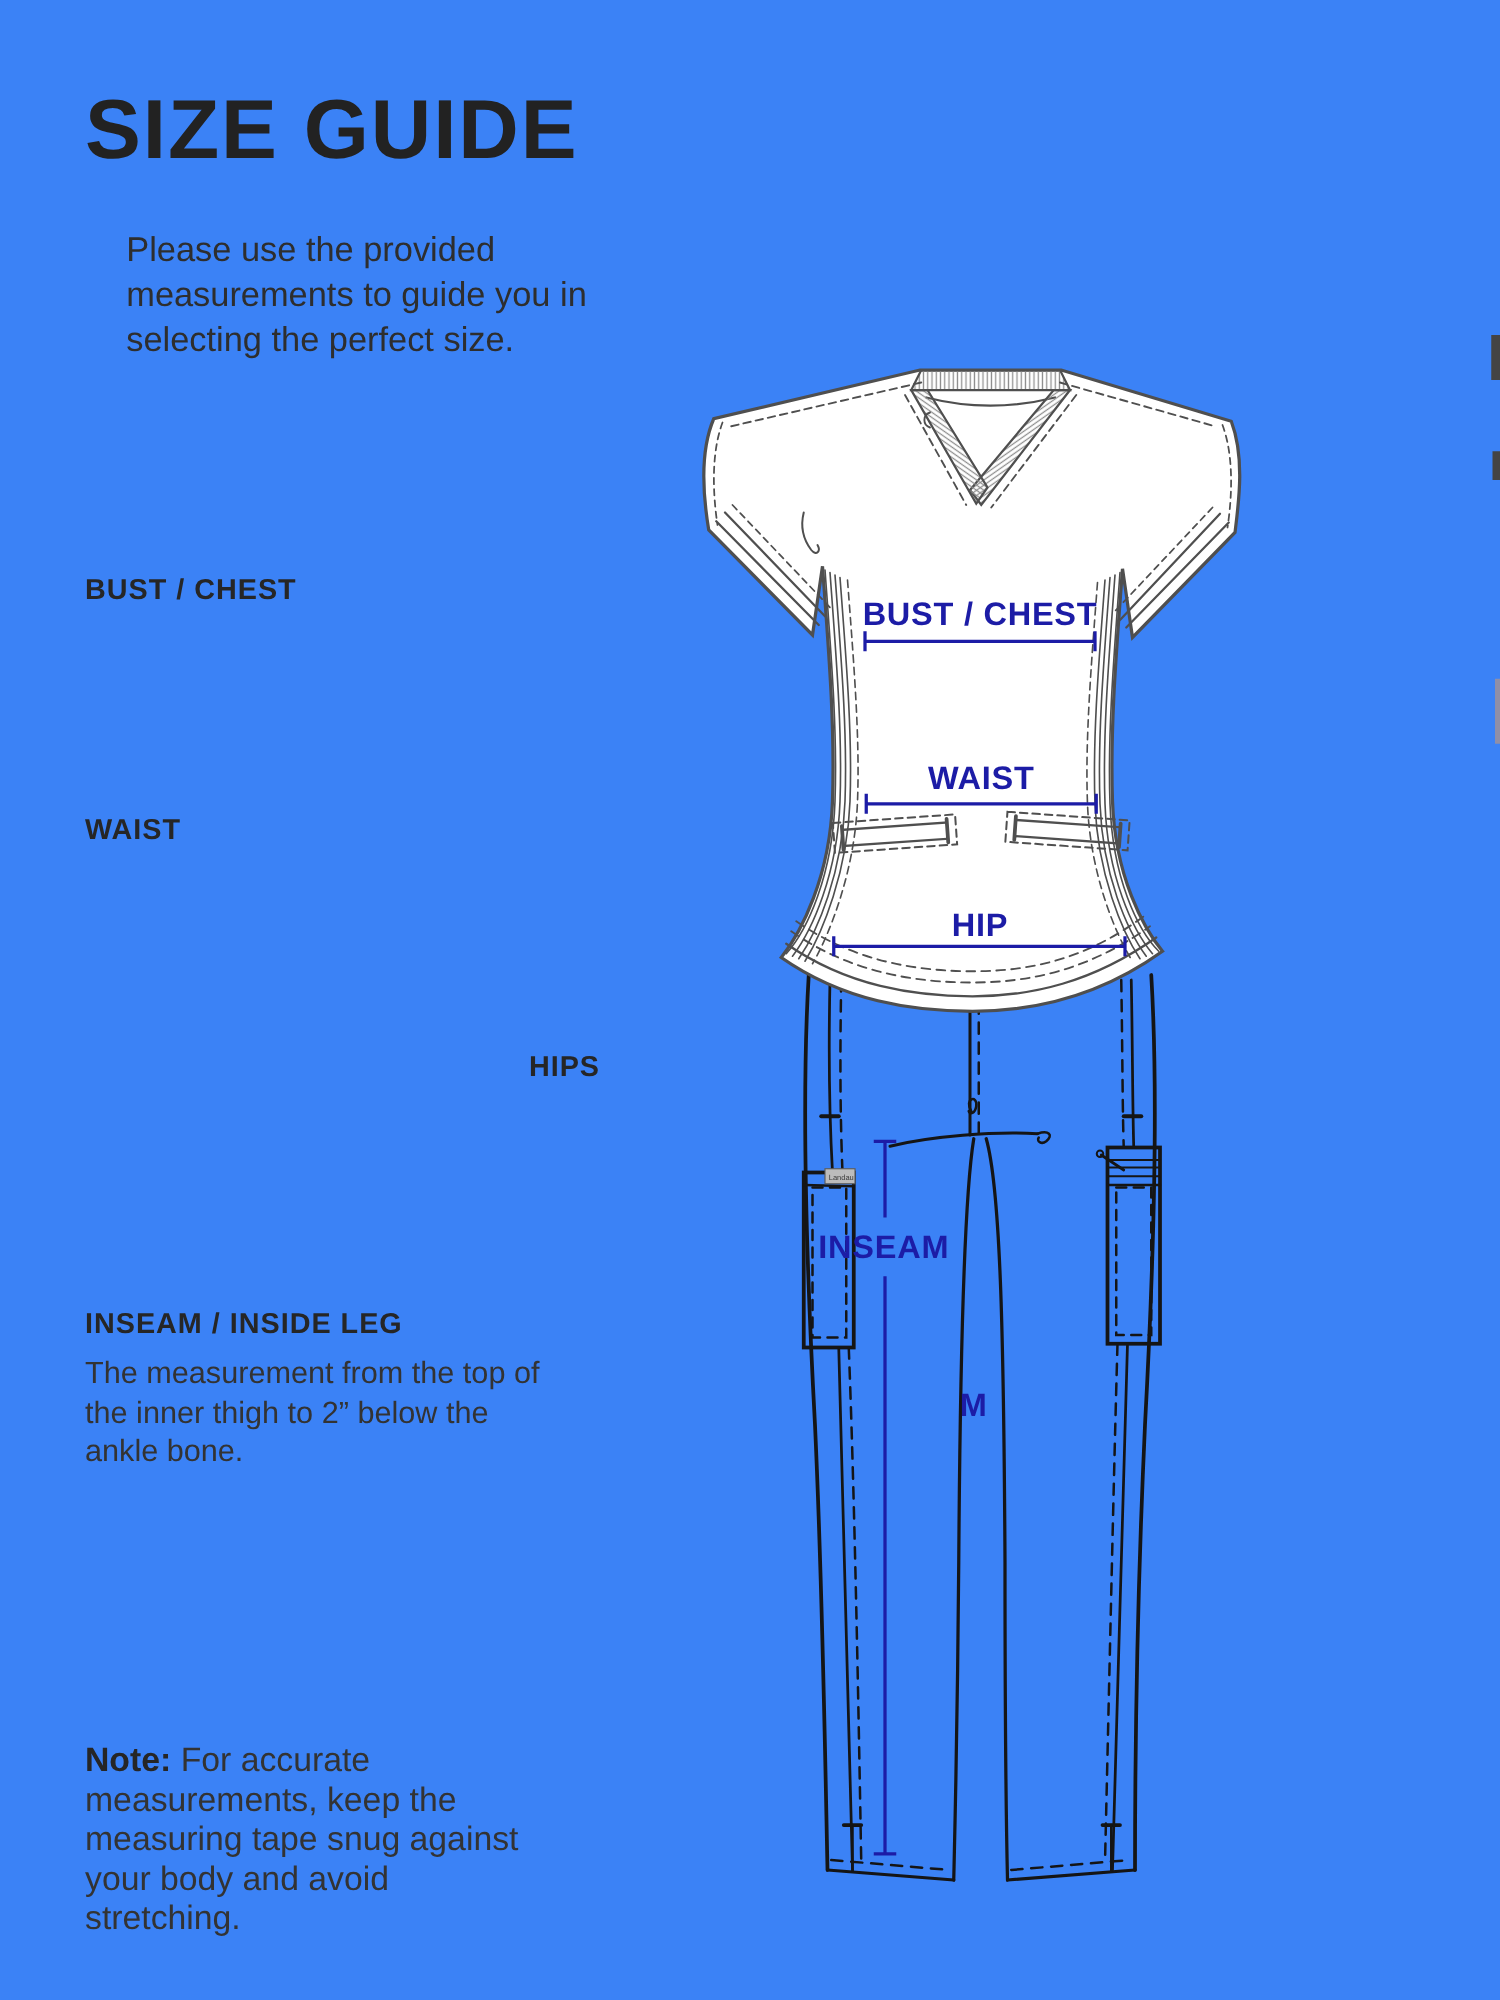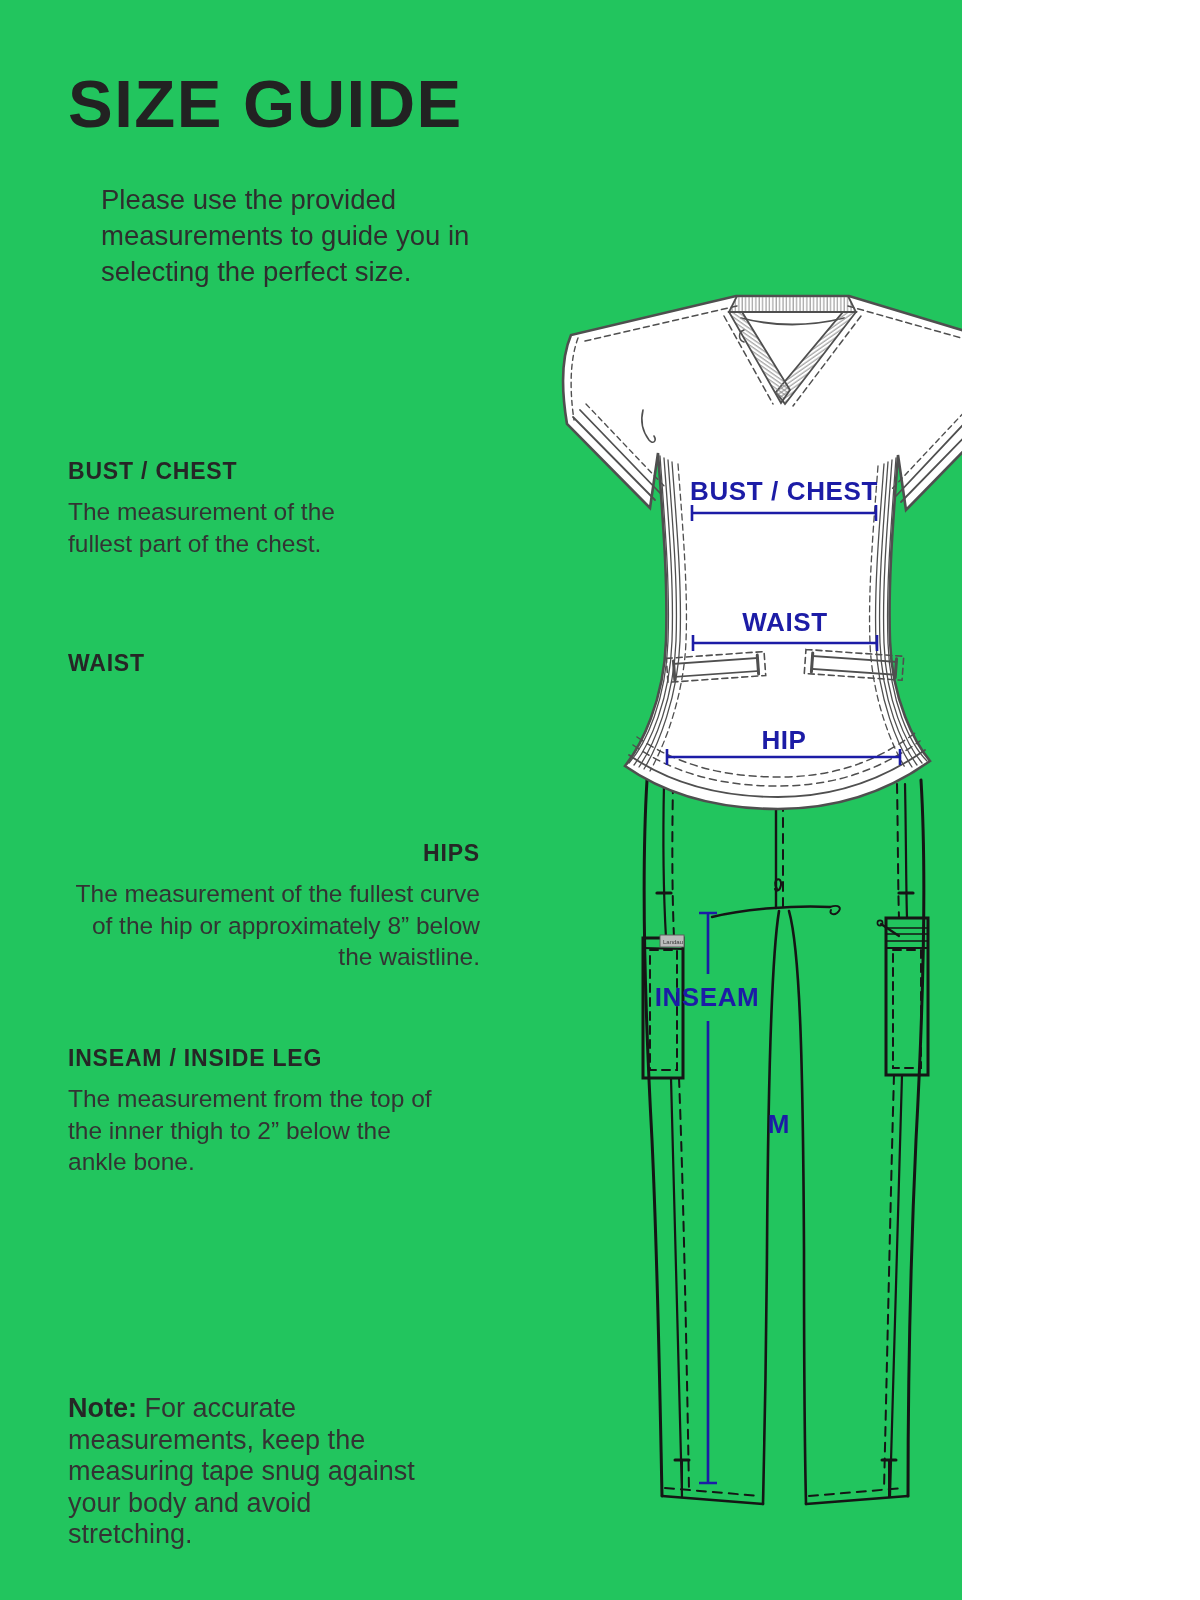--- a/index.html
+++ b/index.html
@@ -1,16 +1,16 @@
 <!DOCTYPE html>
 <html><head>
 <meta charset="utf-8">
 <style>
   html,body{margin:0;padding:0;background:#fff;}
-  .page{position:relative;width:962px;height:1600px;background:#22c55e;overflow:hidden;
+  .page{position:relative;width:1200px;height:1600px;background:#3b82f6;overflow:hidden;
         font-family:"Liberation Sans",sans-serif;color:#2b2b2b;}
   .title{position:absolute;left:68px;top:70px;font-size:67px;line-height:67px;
          font-weight:800;letter-spacing:1.5px;color:#222;}
   .intro{position:absolute;left:68px;top:182px;width:455px;font-size:27.5px;
          line-height:36px;color:#2e2e2e;margin-left:33px;}
   .sec{position:absolute;left:68px;}
   .sec h3{margin:0;font-size:23px;font-weight:700;letter-spacing:0.8px;color:#262626;line-height:26px;}
   .sec p{margin:12px 0 0 0;font-size:24.5px;line-height:31.5px;color:#333;}
   .sec-bust{top:458px;width:330px;}
   .sec-waist{top:650px;width:345px;}
@@ -26,30 +26,28 @@
 </head>
 <body>
 
 <div class="page">
 
   <div class="title">SIZE GUIDE</div>
   <div class="intro">Please use the provided measurements to guide you in selecting the perfect size.</div>
 
   <div class="sec sec-bust">
     <h3>BUST / CHEST</h3>
-    <p>The measurement of the fullest part of the chest.</p>
   </div>
 
   <div class="sec sec-waist">
     <h3>WAIST</h3>
   </div>
 
   <div class="sec sec-hips">
     <h3>HIPS</h3>
-    <p>The measurement of the fullest curve of the hip or approximately 8” below the waistline.</p>
   </div>
 
   <div class="sec sec-inseam">
     <h3>INSEAM / INSIDE LEG</h3>
     <p>The measurement from the top of the inner thigh to 2” below the ankle bone.</p>
   </div>
 
   <div class="note">
     <b>Note:</b>
     <span>For accurate measurements, keep the measuring tape snug against your body and avoid stretching.</span>

